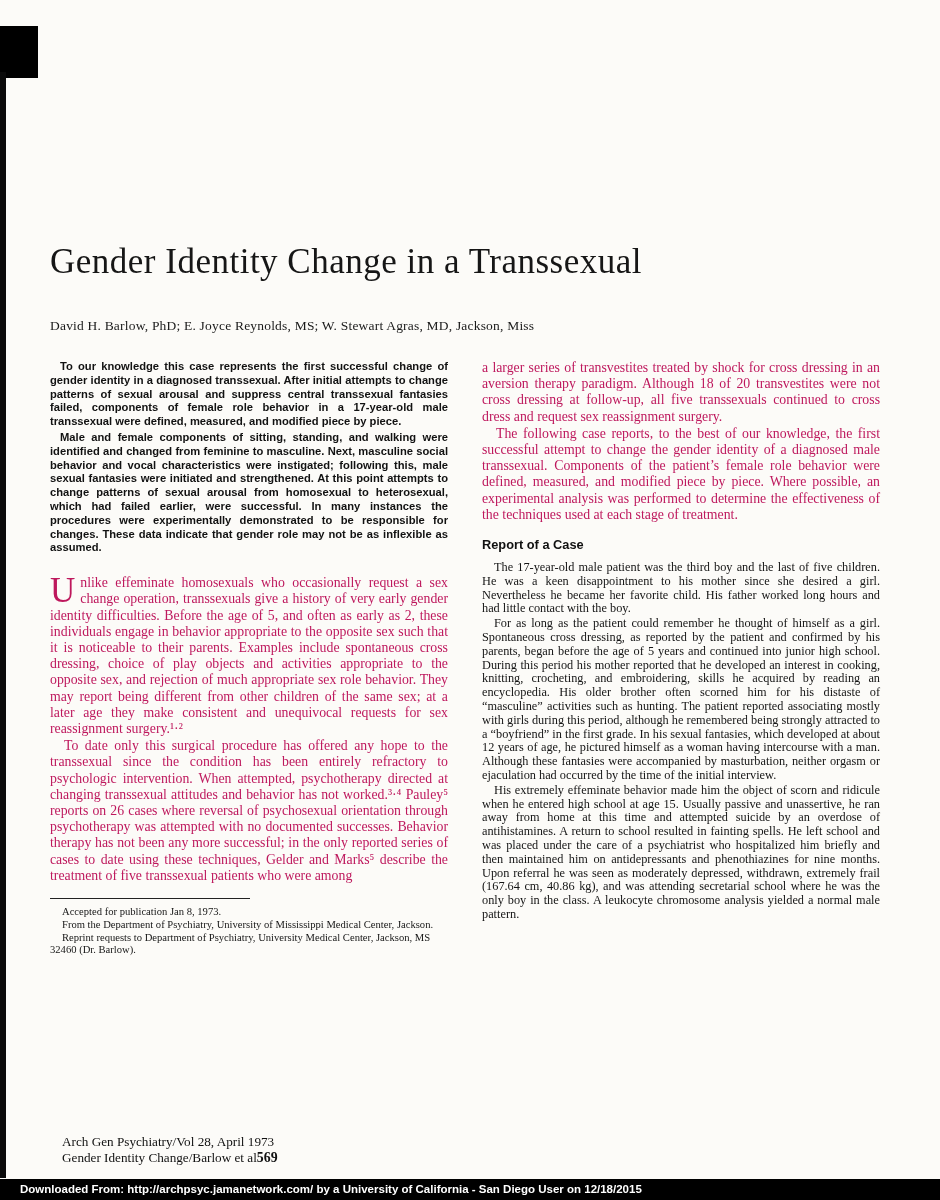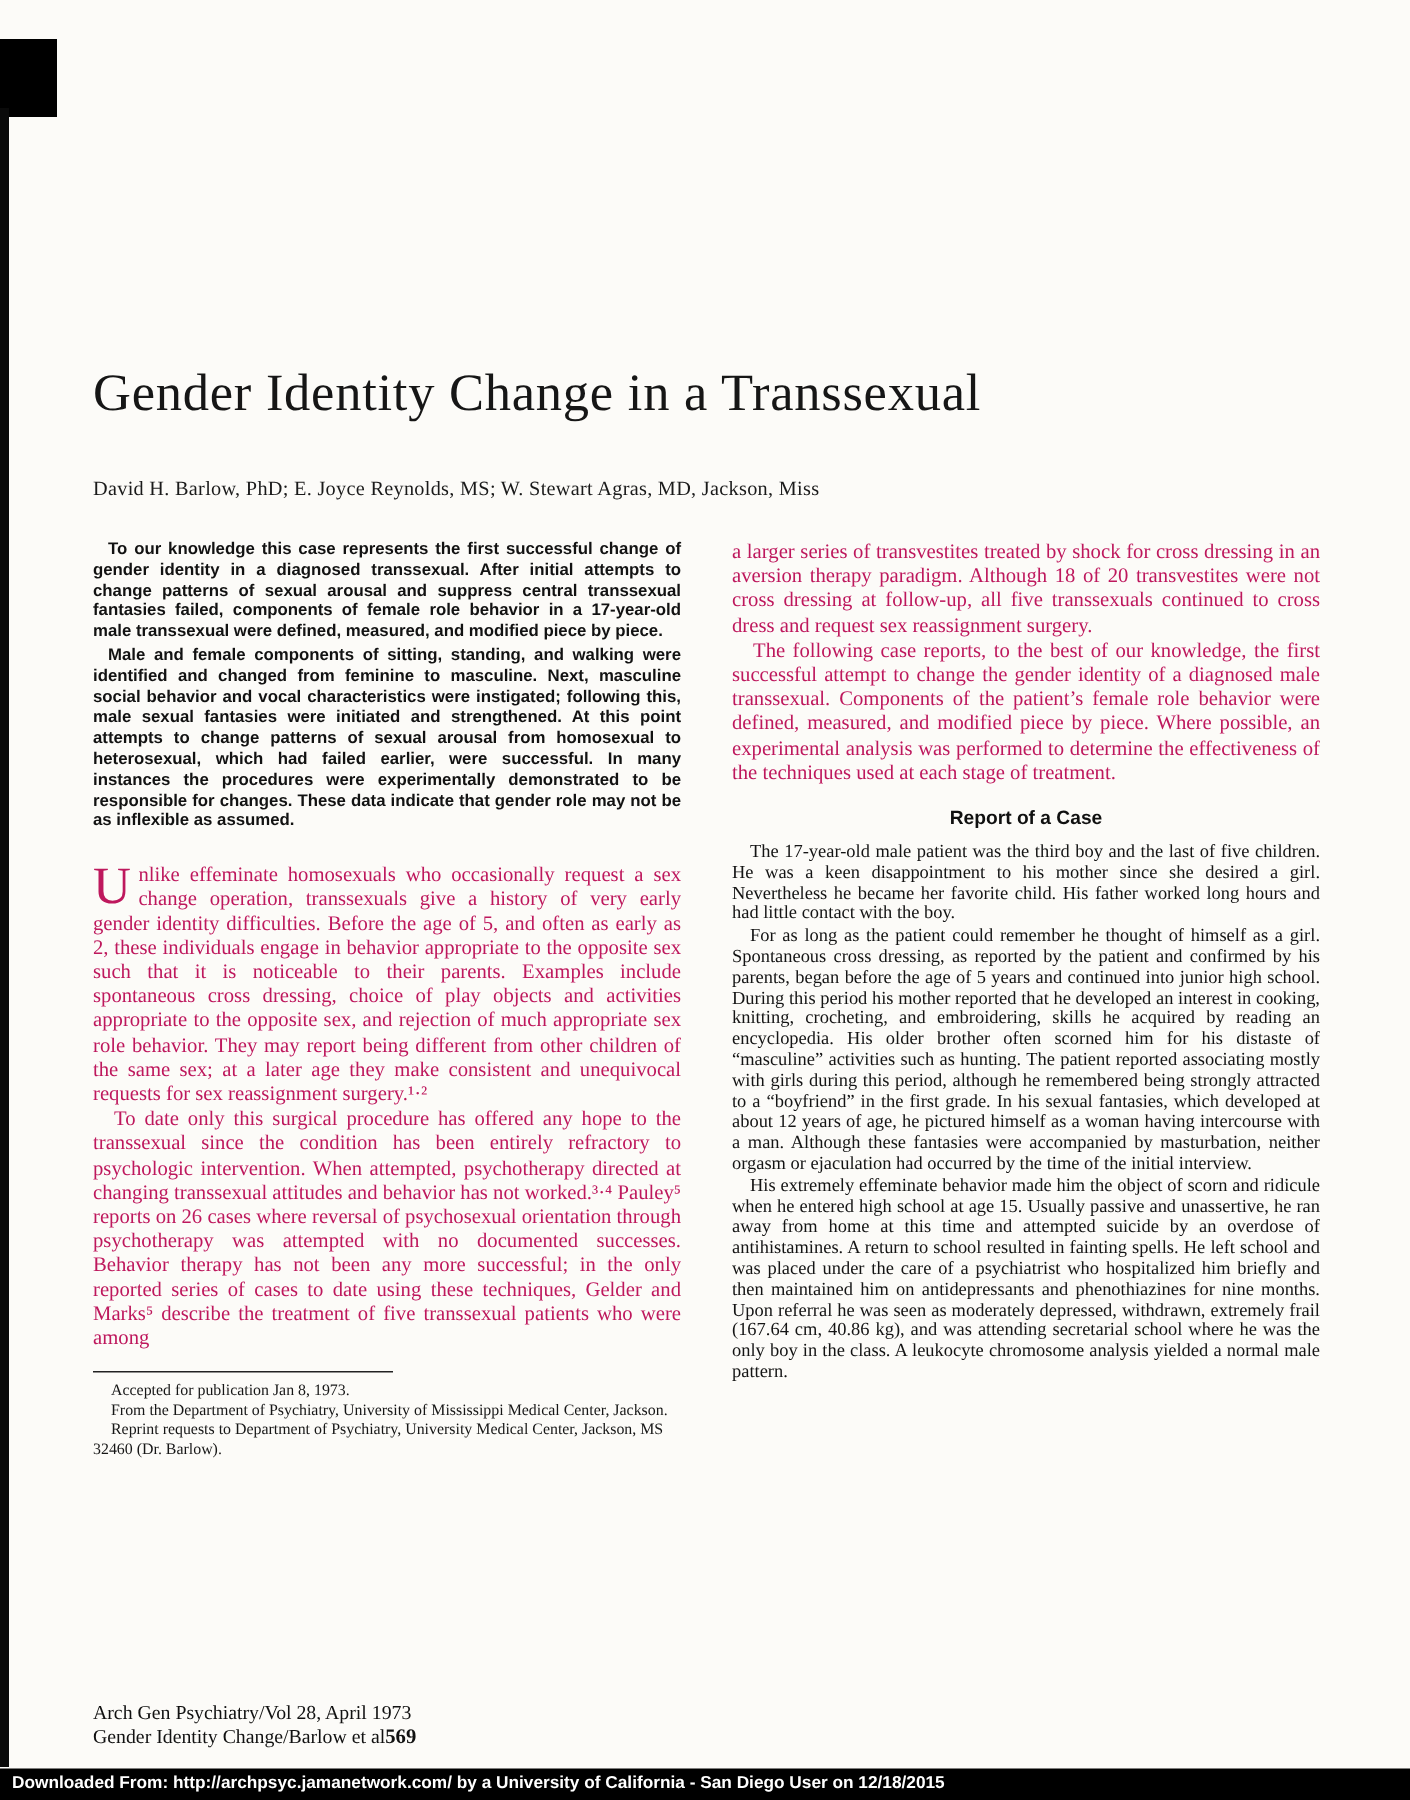--- a/index.html
+++ b/index.html
@@ -23,25 +23,25 @@
   .edge-strip {
     position:absolute; left:0; top:72px;
     width:6px; height:1106px; background:#0a0a0a;
   }
   .download-bar {
     position:absolute; left:0; bottom:0;
     width:100%; height:21px; background:#000;
     color:#fff;
     font-family:"Liberation Sans", sans-serif;
     font-weight:bold; font-size:11.5px; line-height:21px;
-    padding-left:8px;
+    padding-left:20px;
     white-space:nowrap;
   }
   .content {
-    position:absolute; left:62px; right:60px; top:242px;
+    position:absolute; left:50px; right:60px; top:242px;
   }
   .article-title {
     font-size:35px; font-weight:normal;
     letter-spacing:0.5px;
     font-family:"Liberation Serif", serif;
     color:#161616;
   }
   .authors {
     margin-top:36px;
     font-size:13.5px;
@@ -91,21 +91,20 @@
   }
   .footnotes p {
     font-size:10.6px; line-height:12.8px;
     text-indent:12px;
     color:#161616;
   }
 
   
   .section-heading {
     margin:14px 0 9px 0;
-    text-align:center;
     font-family:"Liberation Sans", sans-serif;
     font-weight:bold;
     font-size:12.8px;
     color:#101010;
   }
   .case p {
     font-size:12.3px; line-height:13.8px;
     text-align:justify;
     text-indent:12px;
     color:#141414;

